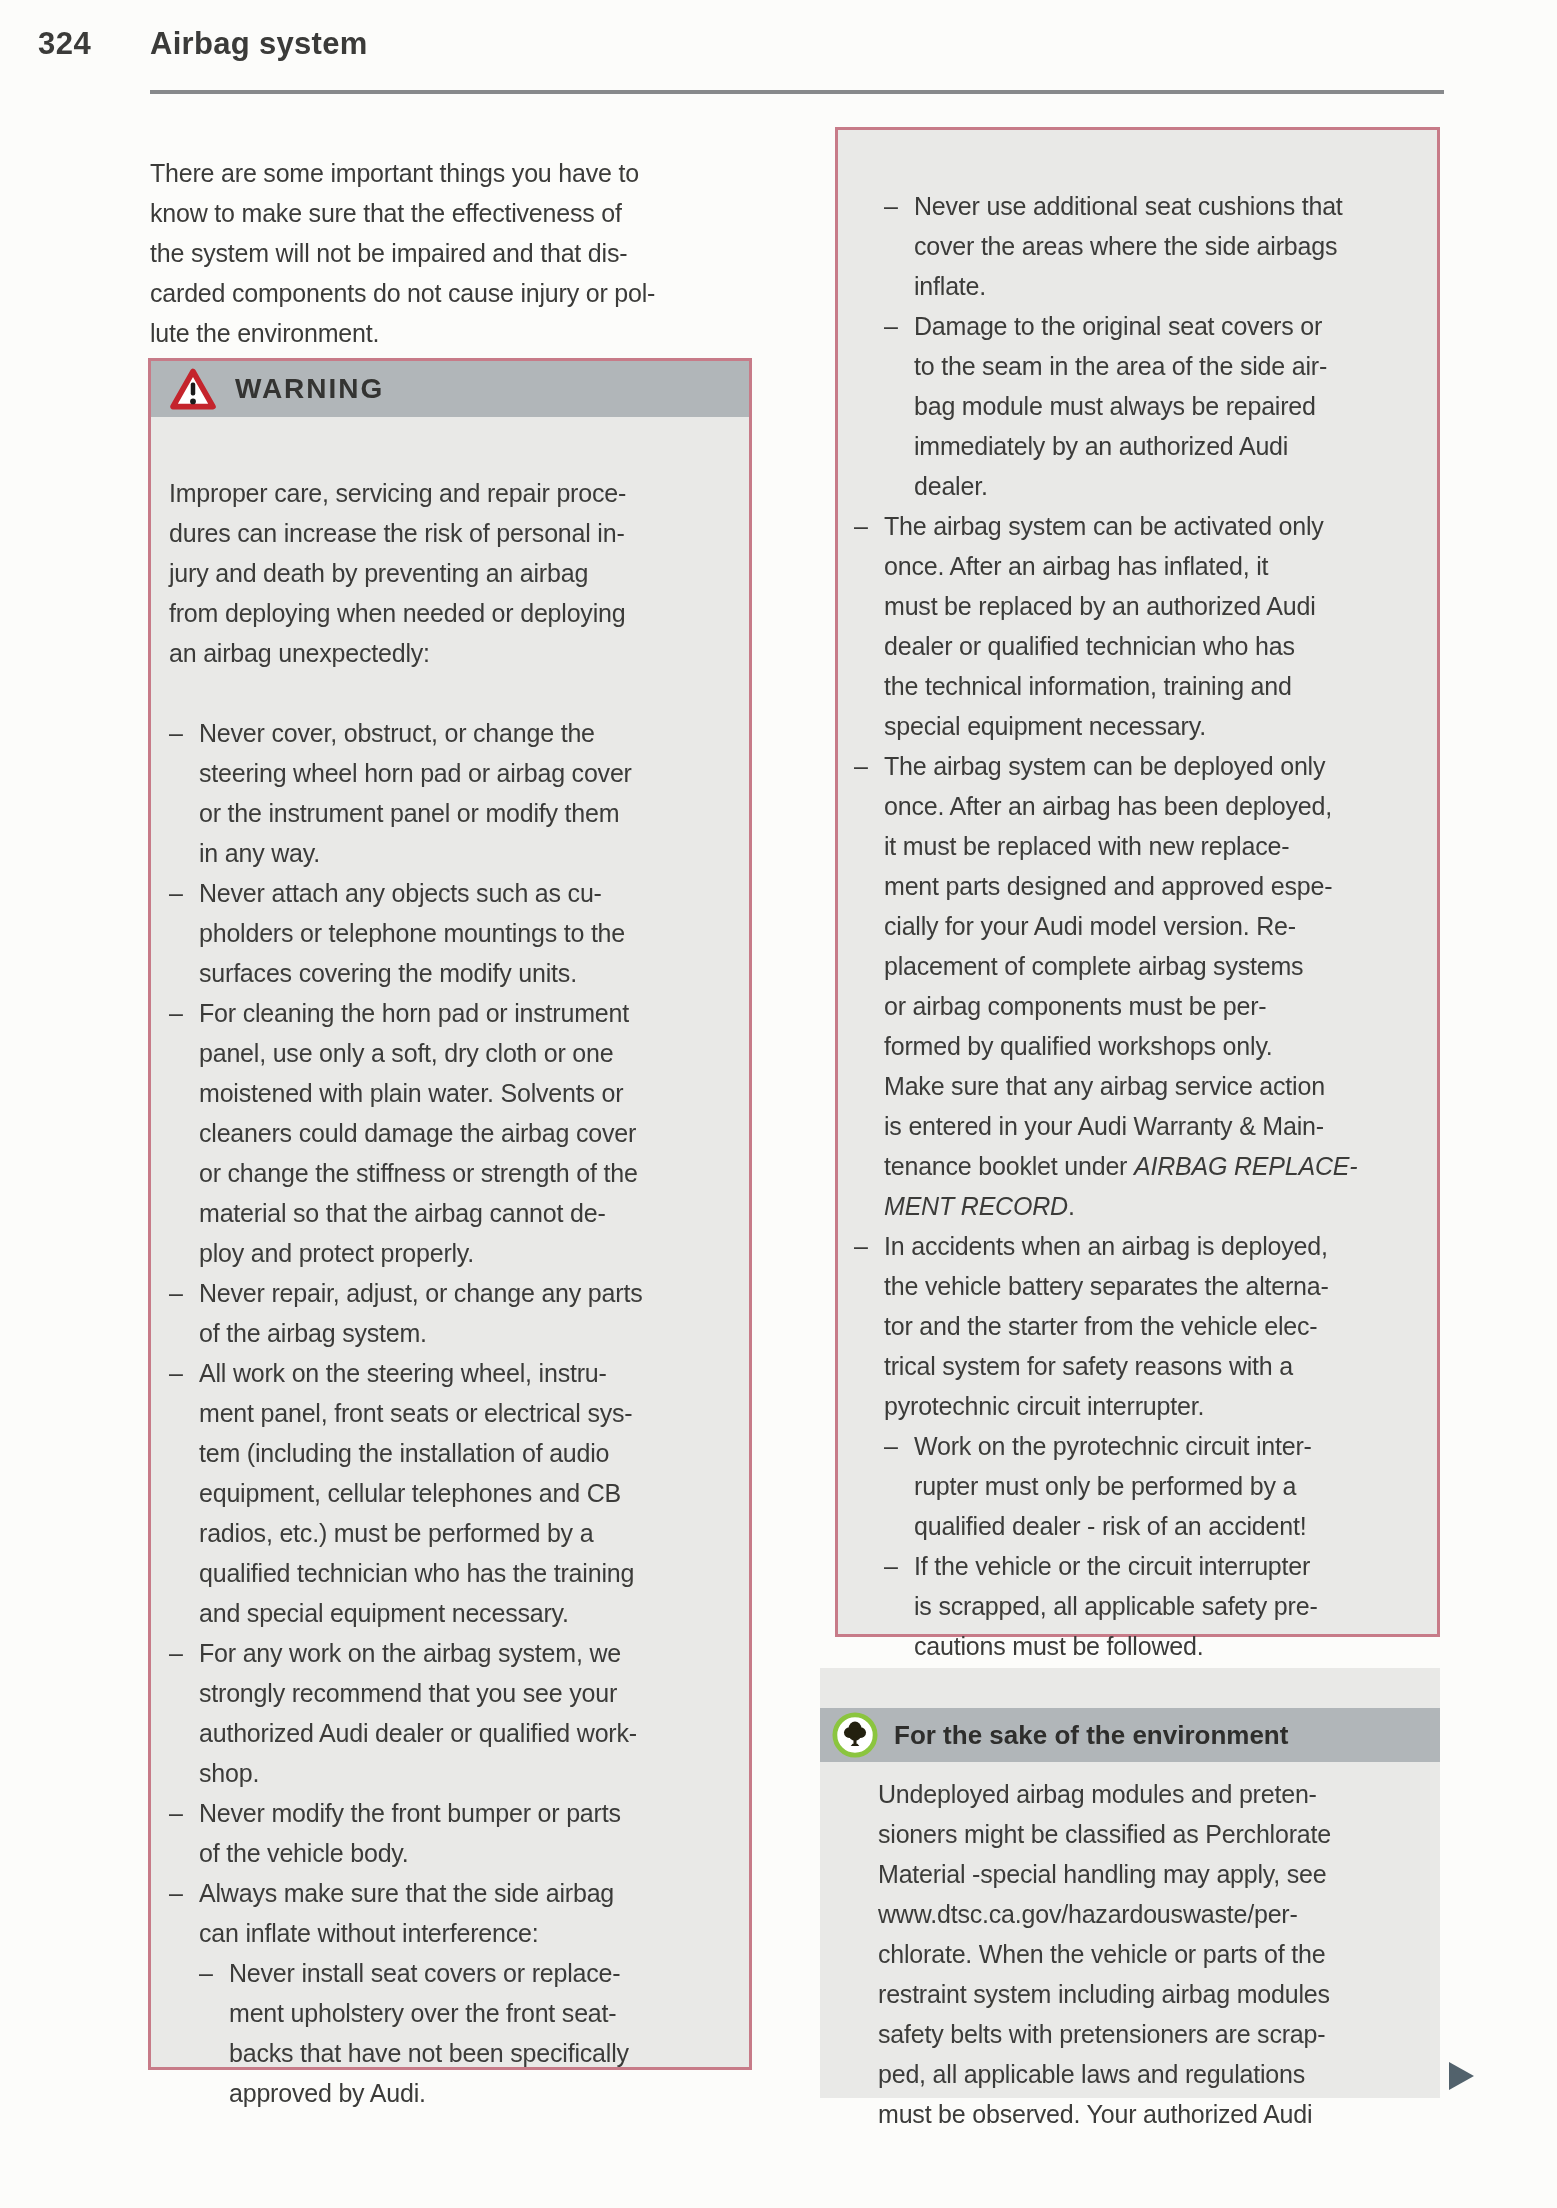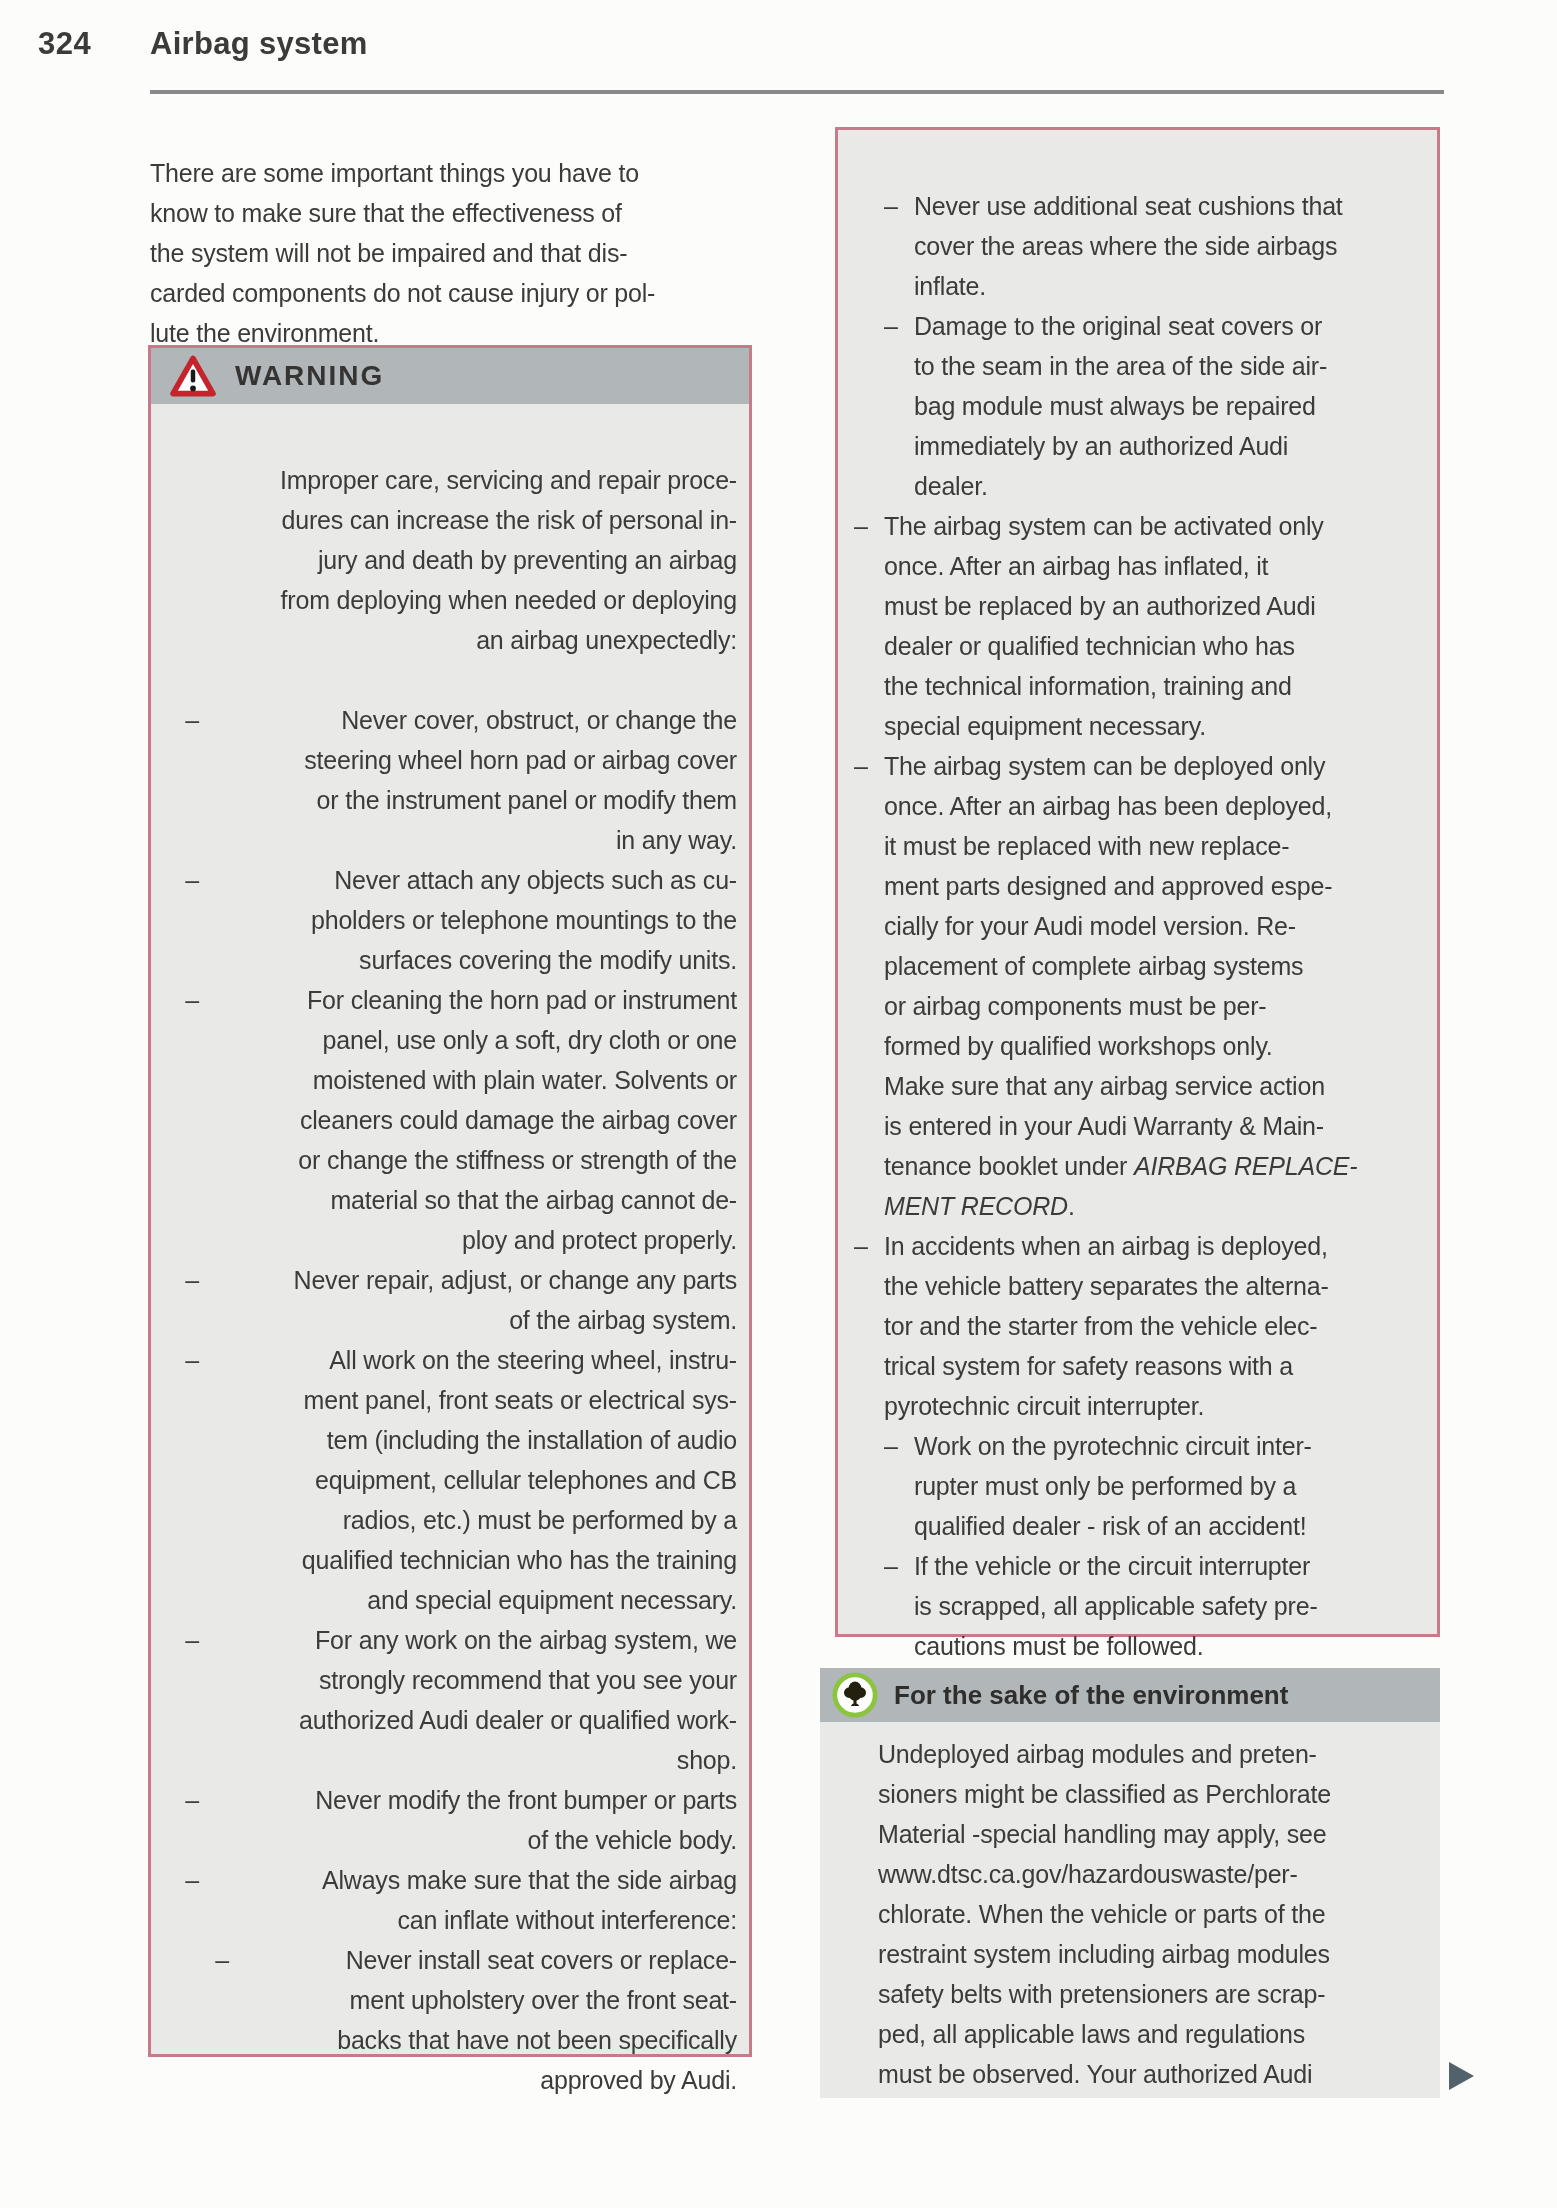--- a/index.html
+++ b/index.html
@@ -13,21 +13,21 @@
   .page-title{position:absolute;left:150px;top:26px;font-size:31px;font-weight:bold;letter-spacing:.3px;}
   .header-rule{position:absolute;left:150px;top:90px;width:1294px;height:4px;background:#87898b;}
 
   .bodytext{font-size:25px;line-height:40px;letter-spacing:-0.2px;white-space:pre-line;}
 
   .intro{position:absolute;left:150px;top:126px;width:600px;margin-top:27px;}
 
   .warnbox{
     position:absolute;background:#e9e9e7;border:3px solid #c77b88;box-sizing:border-box;
   }
-  .warnbox.left{left:148px;top:345px;width:604px;height:1712px;text-align:right;}
+  .warnbox.left{left:148px;top:358px;width:604px;height:1712px;}
   .warnbox.right{left:835px;top:127px;width:605px;height:1510px;}
 
   .warnhead{
     height:56px;background:#b1b6b9;display:flex;align-items:center;gap:18px;padding-left:18px;
   }
   .warnhead .title{font-size:28px;font-weight:bold;letter-spacing:2px;color:#343432;}
 
   .warnbody{padding:16px 12px 0 18px;}
   .warnbox.right .warnbody{padding:16px 12px 0 16px;}
 
@@ -36,21 +36,21 @@
   .bullet{display:flex;align-items:flex-start;}
   .bullet .marker{flex:0 0 30px;width:30px;}
   .bullet.lvl2{margin-left:30px;}
   .bullet .btext{flex:1 1 auto;}
   .italic{font-style:italic;}
 
   .envbox{
     position:absolute;left:820px;top:1668px;width:620px;height:430px;
     background:#e9e9e7;box-sizing:border-box;
   }
-  .envhead{height:54px;background:#b1b6b9;display:flex;align-items:center;gap:16px;padding-left:12px;}
+  .envhead{height:54px;background:#b1b6b9;display:flex;align-items:center;gap:16px;padding-left:12px;margin-top:40px;}
   .envhead .title{font-size:26px;font-weight:bold;color:#2e2e2c;}
   .envbody{padding:12px 14px 0 18px;margin-left:40px;}
 
   .cont-arrow{
     position:absolute;left:1449px;top:2062px;width:0;height:0;
     border-left:25px solid #52626c;border-top:14px solid transparent;border-bottom:14px solid transparent;
   }
   .icon-svg{display:block;}
 </style>
 </head>

